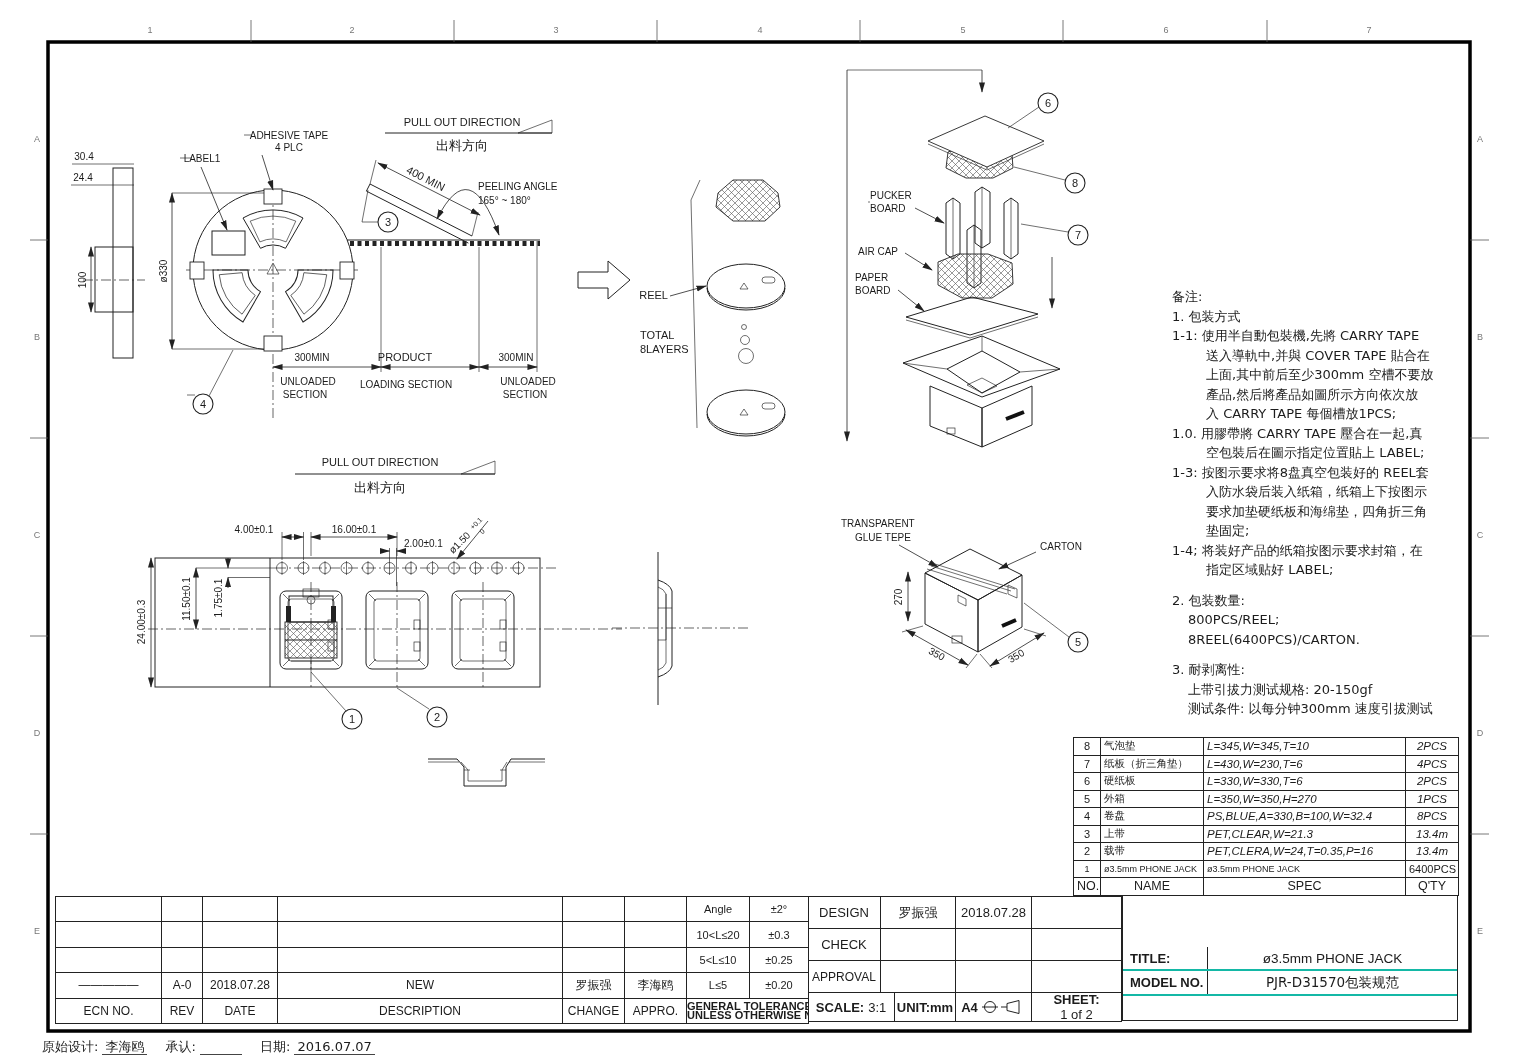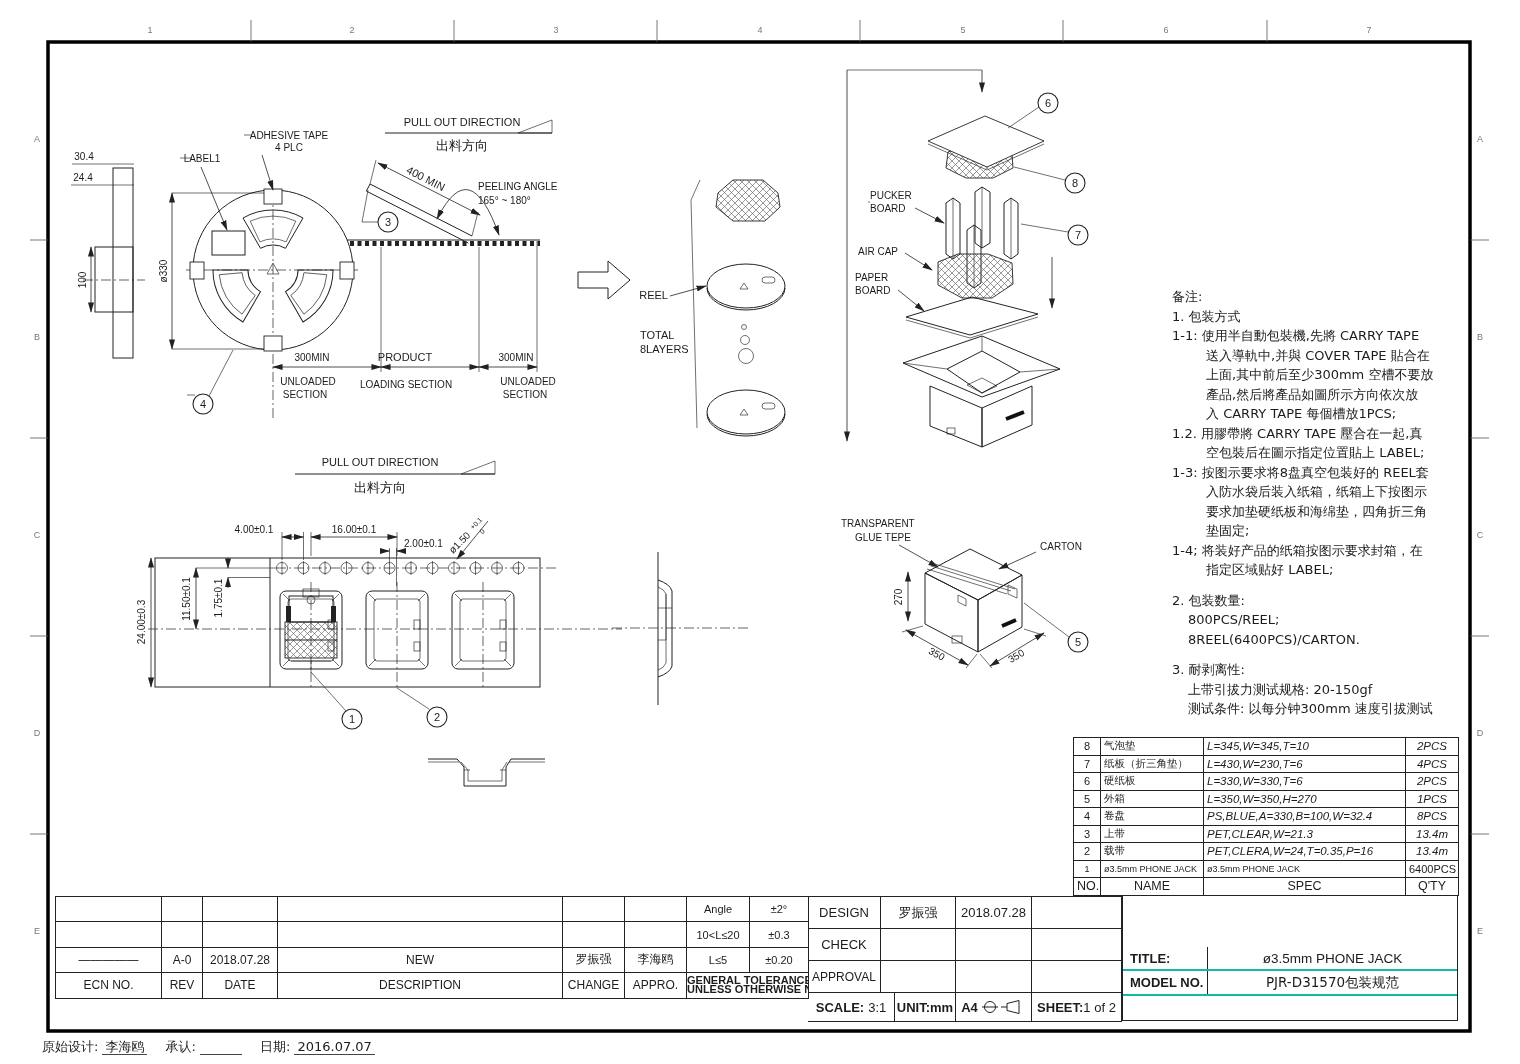--- a/index.html
+++ b/index.html
@@ -448,21 +448,21 @@
 </svg>
 
 <div class="notes">
   <div class="n0">备注:</div>
   <div class="n0">1. 包装方式</div>
   <div class="n0">1-1: 使用半自動包裝機,先將 CARRY TAPE</div>
   <div class="n1">送入導軌中,并與 COVER TAPE 貼合在</div>
   <div class="n1">上面,其中前后至少300mm 空槽不要放</div>
   <div class="n1">產品,然后將產品如圖所示方向依次放</div>
   <div class="n1">入 CARRY TAPE 每個槽放1PCS;</div>
-  <div class="n0">1.2. 用膠帶將 CARRY TAPE 壓合在一起,真</div>
+  <div class="n0">1.0. 用膠帶將 CARRY TAPE 壓合在一起,真</div>
   <div class="n1">空包裝后在圖示指定位置貼上 LABEL;</div>
   <div class="n0">1-3: 按图示要求将8盘真空包装好的 REEL套</div>
   <div class="n1">入防水袋后装入纸箱，纸箱上下按图示</div>
   <div class="n1">要求加垫硬纸板和海绵垫，四角折三角</div>
   <div class="n1">垫固定;</div>
   <div class="n0">1-4; 将装好产品的纸箱按图示要求封箱，在</div>
   <div class="n1">指定区域贴好 LABEL;</div>
   <div class="n0 mt">2. 包装数量:</div>
   <div class="n2">800PCS/REEL;</div>
   <div class="n2">8REEL(6400PCS)/CARTON.</div>
@@ -560,20 +560,30 @@
   </tr>
   <tr>
     <td></td>
           <td></td>
           <td></td>
           <td></td>
           <td></td>
           <td></td>
     <td class="tol">10&lt;L≤20</td>
     <td class="tol">±0.3</td>
+  </tr>
+  <tr>
+    <td></td>
+          <td></td>
+          <td></td>
+          <td></td>
+          <td></td>
+          <td></td>
+    <td class="tol">5&lt;L≤10</td>
+    <td class="tol">±0.25</td>
   </tr>
   <tr>
     <td>—————</td>
     <td>A-0</td>
     <td>2018.07.28</td>
     <td>NEW</td>
     <td class="cjk2">罗振强</td>
     <td class="cjk2">李海鸥</td>
     <td class="tol">L≤5</td>
     <td class="tol">±0.20</td>
@@ -613,21 +623,21 @@
   <div class="acell" style="left:87px;top:96px;width:61px;height:29px;font-weight:700;">UNIT:mm</div>
   <div class="acell" style="left:148px;top:96px;width:76px;height:29px;">
     <span style="font-weight:700;margin-right:4px;">A4</span>
     <svg width="44" height="16" viewBox="0 0 44 16">
       <circle cx="8" cy="8" r="5.5" class="lt" style="stroke-width:1"></circle>
       <line x1="0" y1="8" x2="16" y2="8" class="lt" style="stroke-width:1"></line>
       <line x1="19" y1="8" x2="25" y2="8" class="lt" style="stroke-width:1"></line>
       <path d="M25 4.5 L37 1.5 L37 14.5 L25 11.5 Z" class="lt" style="stroke-width:1"></path>
     </svg>
   </div>
-  <div class="acell" style="left:224px;top:96px;width:90px;height:29px;">
+  <div class="acell" style="left:224px;top:96px;width:90px;height:29px;flex-direction:column;">
     <span style="font-weight:700;">SHEET:</span>
     <span>1 of 2</span>
   </div>
 </div>
 
 <div class="cblk">
   <div class="crow" style="top:51px;height:24px;">
     <div class="clabel">TITLE:</div>
     <div class="cval">ø3.5mm PHONE JACK</div>
   </div>

